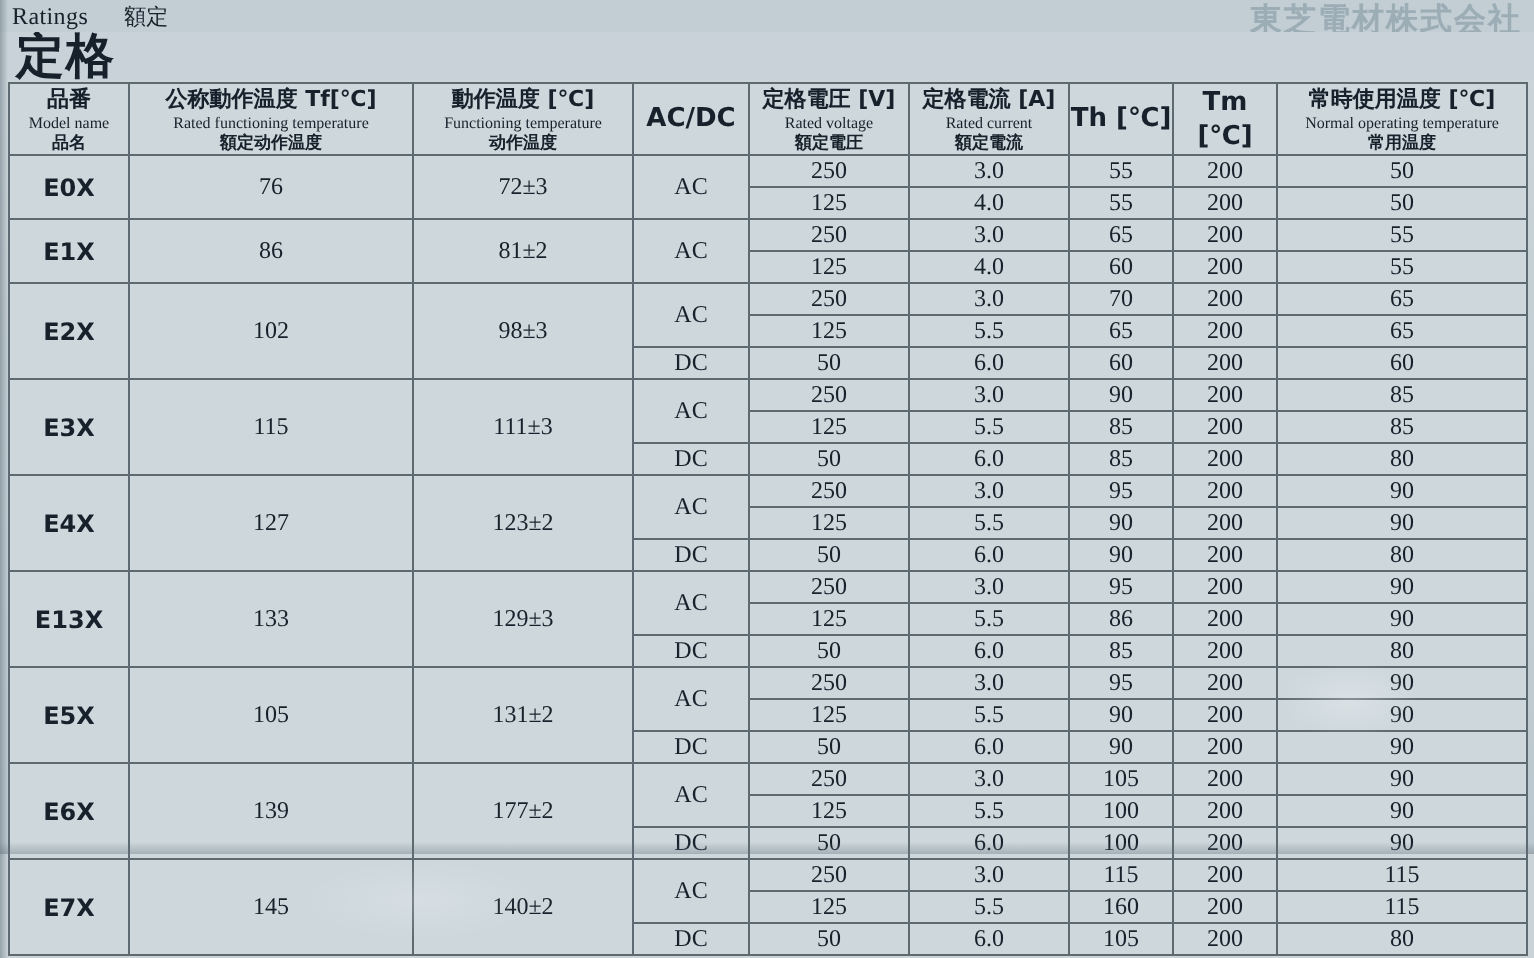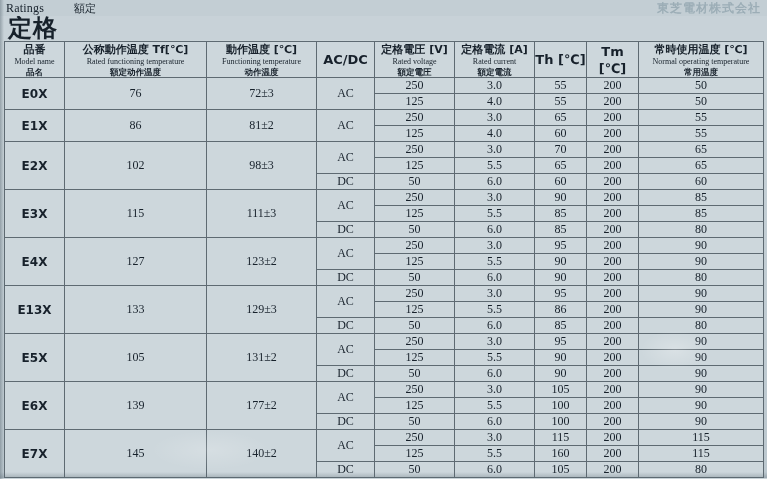--- a/index.html
+++ b/index.html
@@ -10,48 +10,48 @@
   body {
     width: 767px;
     height: 479px;
     overflow: hidden;
     font-family: "Liberation Serif", serif;
     color: #17212b;
   }
   .page {
     position: relative;
     width: 767px;
-    height: 478px;
+    height: 427px;
     background: linear-gradient(180deg, #ccd6da 0%, #c4cfd5 40%, #bcc8cf 100%);
   }
   
   .top-strip {
     position: relative;
     height: 16px;
     background: #c3ced4;
     display: flex;
     align-items: center;
     padding-left: 6px;
     overflow: hidden;
   }
   .top-strip .eng {
     font-size: 12px;
     font-family: "Liberation Serif", serif;
     letter-spacing: 0.2px;
   }
   .top-strip .jp {
     font-size: 11px;
-    margin-left: 30px;
+    margin-left: 18px;
     font-family: "DejaVu Sans", sans-serif;
   }
   .top-strip .ghost {
     position: absolute;
     right: 6px;
     top: 0px;
-    font-size: 12px;
+    font-size: 16px;
     font-weight: bold;
     color: #8fa3ad;
     opacity: 0.75;
     font-family: "DejaVu Sans", sans-serif;
     letter-spacing: 1px;
   }
   .title-row {
     height: 24px;
     display: flex;
     align-items: center;

